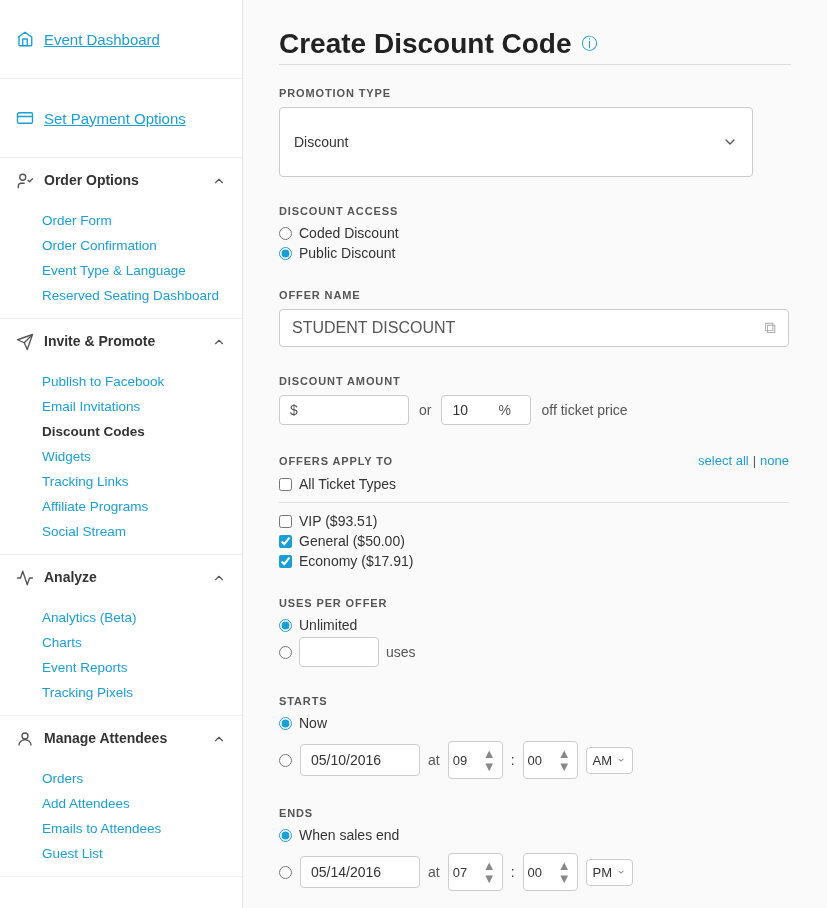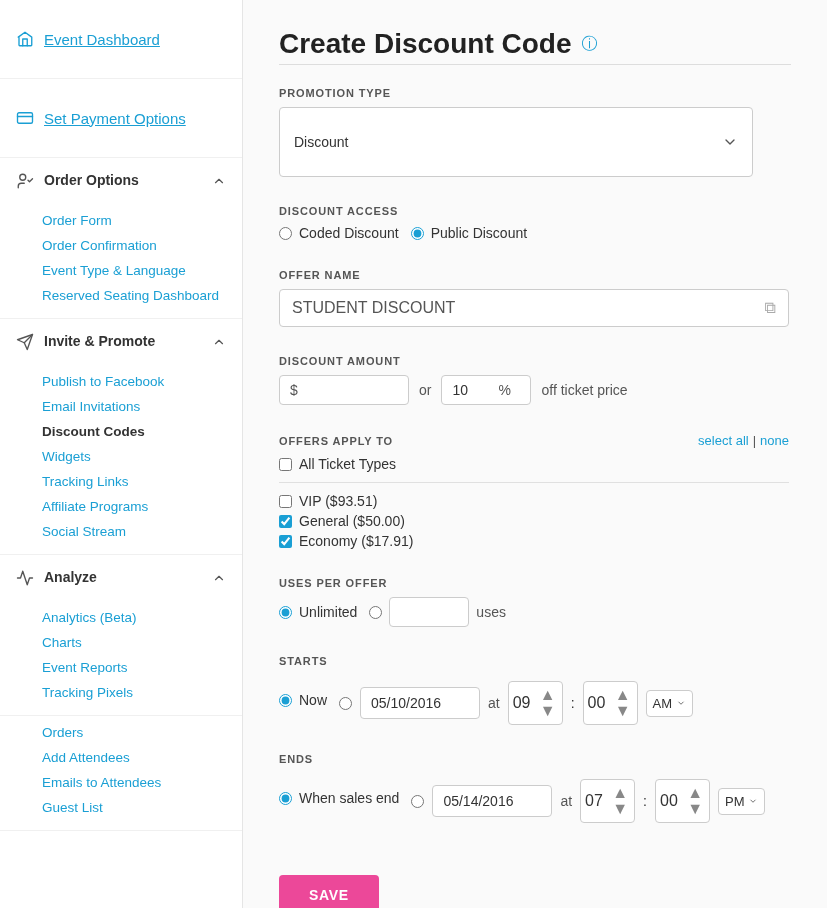--- a/index.html
+++ b/index.html
@@ -117,22 +117,22 @@
       color: #333;
       display: flex;
       align-items: center;
       justify-content: space-between;
       cursor: pointer;
     }
 
     
     .radio-group, .checkbox-group {
       display: flex;
-      flex-direction: row;
-      gap: 12px;
+      flex-direction: column;
+      gap: 4px;
     }
     .radio-item, .checkbox-item {
       display: flex;
       align-items: center;
       gap: 7px;
       font-size: 14px;
       color: #333;
       cursor: pointer;
     }
     input[type="radio"], input[type="checkbox"] {
@@ -288,21 +288,21 @@
       border: 1px solid #ccc;
       border-radius: 4px;
       font-size: 14px;
       color: #333;
       width: 55px;
       display: flex;
       align-items: center;
       justify-content: space-between;
       background: #fff;
     }
-    .time-spinner span { font-size: 16px; }
+    .time-spinner span { font-size: 13px; }
     .spinner-arrows {
       display: flex;
       flex-direction: column;
       gap: 0;
     }
     .spinner-arrow {
       font-size: 8px;
       color: #888;
       line-height: 1;
       cursor: pointer;
@@ -425,20 +425,32 @@
     </div>
     <div class="sidebar-links">
       <a class="sidebar-link">Analytics (Beta)</a>
       <a class="sidebar-link">Charts</a>
       <a class="sidebar-link">Event Reports</a>
       <a class="sidebar-link">Tracking Pixels</a>
     </div>
   </div>
 
   <div class="sidebar-section">
+    <div class="sidebar-section-header">
+      <div class="sidebar-section-header-left">
+        <svg width="18" height="18" viewBox="0 0 24 24" fill="none" stroke="#555" stroke-width="1.8" stroke-linecap="round" stroke-linejoin="round">
+          <circle cx="12" cy="8" r="4"></circle>
+            <path d="M4 20c0-4 3.6-7 8-7s8 3 8 7"></path>
+        </svg>
+        <span>Manage Attendees</span>
+      </div>
+      <svg class="chevron-icon" viewBox="0 0 24 24">
+          <polyline points="18 15 12 9 6 15"></polyline>
+        </svg>
+    </div>
     <div class="sidebar-links">
       <a class="sidebar-link">Orders</a>
       <a class="sidebar-link">Add Attendees</a>
       <a class="sidebar-link">Emails to Attendees</a>
       <a class="sidebar-link">Guest List</a>
     </div>
   </div>
 </nav>
 
 <main class="main">

